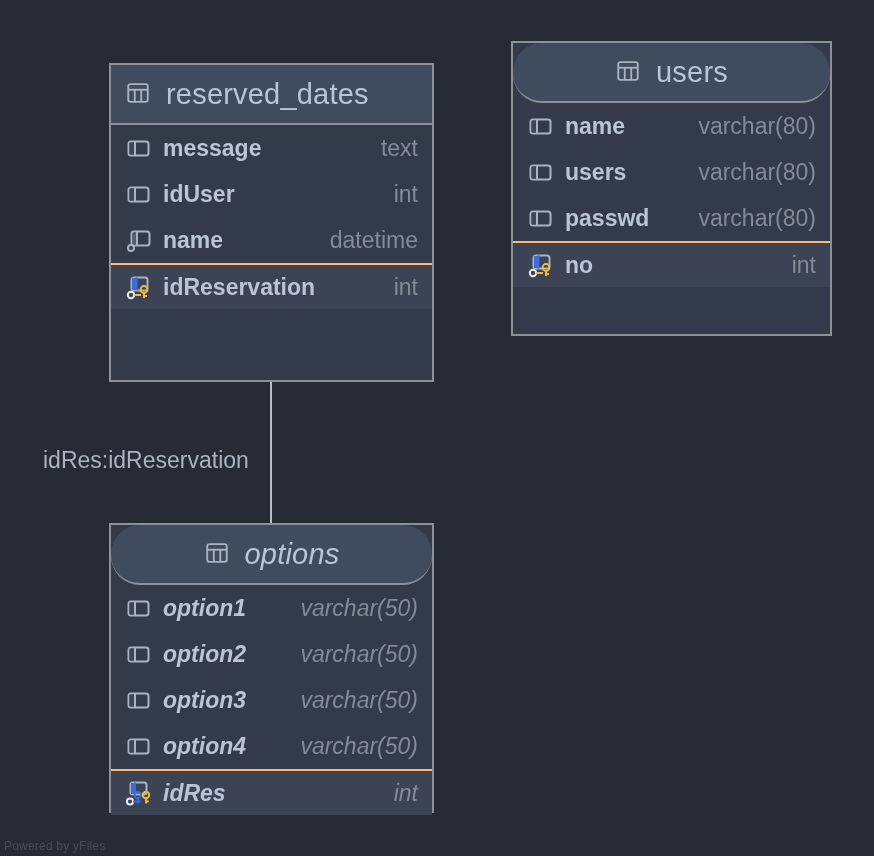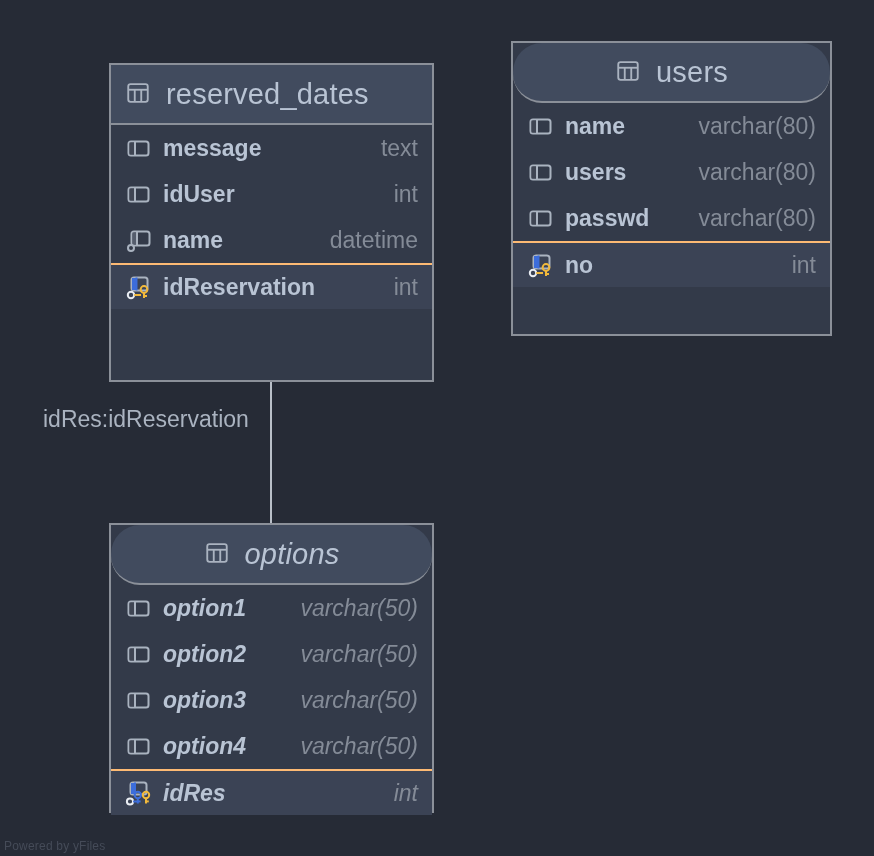--- a/index.html
+++ b/index.html
@@ -80,20 +80,21 @@
     left: 0; top: 0;
     width: 874px;
     height: 856px;
     pointer-events: none;
   }
   .edge-label {
     position: absolute;
     font-size: 23px;
     color: #aab3c0;
     white-space: nowrap;
+    margin-top: 41px;
   }
 
   
   .watermark {
     position: absolute;
     left: 4px;
     bottom: 3px;
     font-size: 12px;
     color: #454b58;
     letter-spacing: 0.2px;

